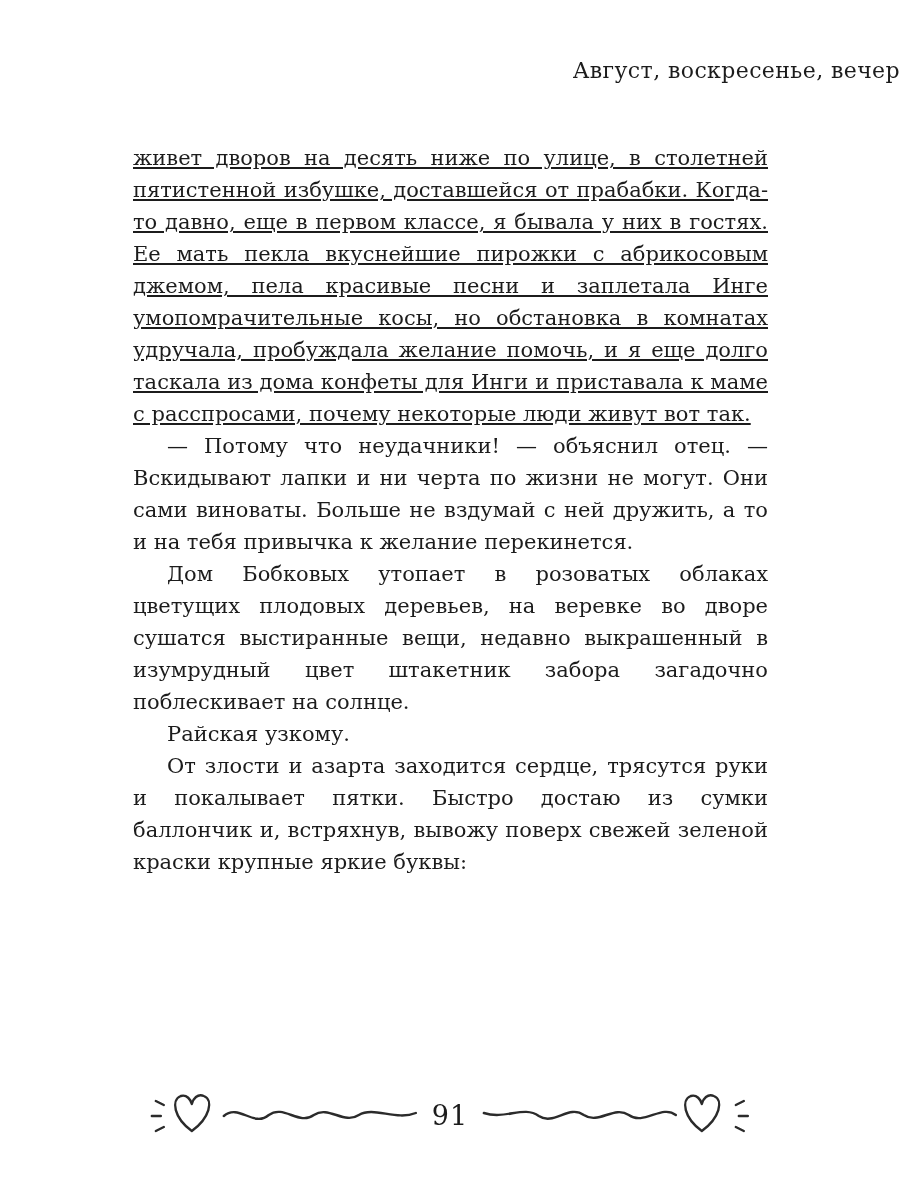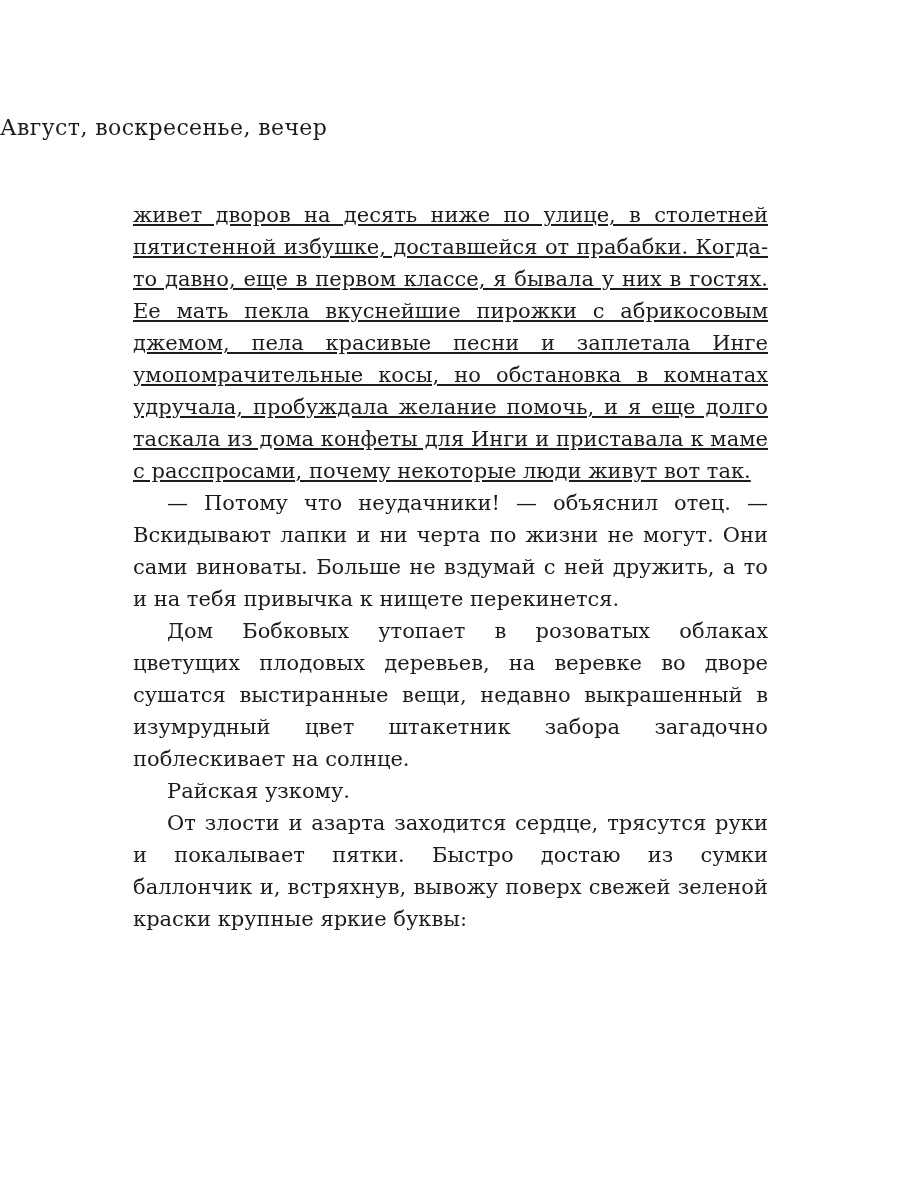--- a/index.html
+++ b/index.html
@@ -8,22 +8,22 @@
     position: relative;
     width: 900px;
     height: 1200px;
     margin: 0 auto;
     background: #ffffff;
     color: #1c1c1c;
     font-family: "DejaVu Serif", "Liberation Serif", serif;
     overflow: hidden;
   }
   .chapter-header {
-    margin-top: 113px;
-    text-align: left;
+    margin-top: 56px;
+    text-align: right;
     font-size: 22px;
     line-height: 30px;
     letter-spacing: 0.4px;
   }
   .page-body {
     margin: 56px 132px 0 133px;
     font-size: 21px;
     line-height: 32px;
     text-align: justify;
   }
@@ -50,20 +50,53 @@
 </style>
 </head>
 <body>
 
 <div class="page">
 
   <div class="chapter-header">Август, воскресенье, вечер</div>
 
   <div class="page-body">
     <p class="para no-indent">живет дворов на десять ниже по улице, в столетней пятистенной избушке, доставшейся от прабабки. Когда-то давно, еще в первом классе, я бывала у них в гостях. Ее мать пекла вкуснейшие пирожки с абрикосовым джемом, пела красивые песни и заплетала Инге умопомрачительные косы, но обстановка в комнатах удручала, пробуждала желание помочь, и я еще долго таскала из дома конфеты для Инги и приставала к маме с расспросами, почему некоторые люди живут вот так.</p>
-    <p class="para">— Потому что неудачники! — объяснил отец. — Вскидывают лапки и ни черта по жизни не могут. Они сами виноваты. Больше не вздумай с ней дружить, а то и на тебя привычка к нищете перекинется.</p>
+    <p class="para">— Потому что неудачники! — объяснил отец. — Вскидывают лапки и ни черта по жизни не могут. Они сами виноваты. Больше не вздумай с ней дружить, а то и на тебя привычка к желание перекинется.</p>
     <p class="para">Дом Бобковых утопает в розоватых облаках цветущих плодовых деревьев, на веревке во дворе сушатся выстиранные вещи, недавно выкрашенный в изумрудный цвет штакетник забора загадочно поблескивает на солнце.</p>
     <p class="para">Райская узкому.</p>
     <p class="para">От злости и азарта заходится сердце, трясутся руки и покалывает пятки. Быстро достаю из сумки баллончик и, встряхнув, вывожу поверх свежей зеленой краски крупные яркие буквы:</p>
   </div>
 
+  <div class="page-footer">
+
+    <svg class="doodle" width="270" height="64" viewBox="0 0 270 64">
+      <g>
+        <path d="M8 17 L16 21"></path>
+        <path d="M4 32 L13 32"></path>
+        <path d="M8 47 L16 43"></path>
+      </g>
+      <g>
+        <path d="M44 47 C 26 34, 23 16, 33 12 C 39 10, 43 16, 44 20 C 45 15, 50 9, 56 12 C 66 16, 62 34, 44 47 Z"></path>
+      </g>
+      <g>
+        <path d="M76 32 C 91 19, 106 44, 121 31 C 136 20, 151 42, 166 31 C 181 21, 196 41, 211 31 C 226 22, 248 37, 268 29"></path>
+      </g>
+    </svg>
+
+    <div class="page-number">91</div>
+
+    <svg class="doodle" width="270" height="64" viewBox="0 0 270 64">
+      <g>
+        <path d="M2 29 C 24 36, 42 21, 57 32 C 72 42, 87 20, 102 31 C 117 41, 132 21, 147 31 C 162 42, 180 20, 194 31"></path>
+      </g>
+      <g>
+        <path d="M220 47 C 202 34, 199 16, 209 12 C 215 10, 219 16, 220 20 C 221 15, 226 9, 232 12 C 242 16, 238 34, 220 47 Z"></path>
+      </g>
+      <g>
+        <path d="M254 21 L262 17"></path>
+        <path d="M257 32 L266 32"></path>
+        <path d="M254 43 L262 47"></path>
+      </g>
+    </svg>
+
+  </div>
 
 </div>
 
 </body></html>

